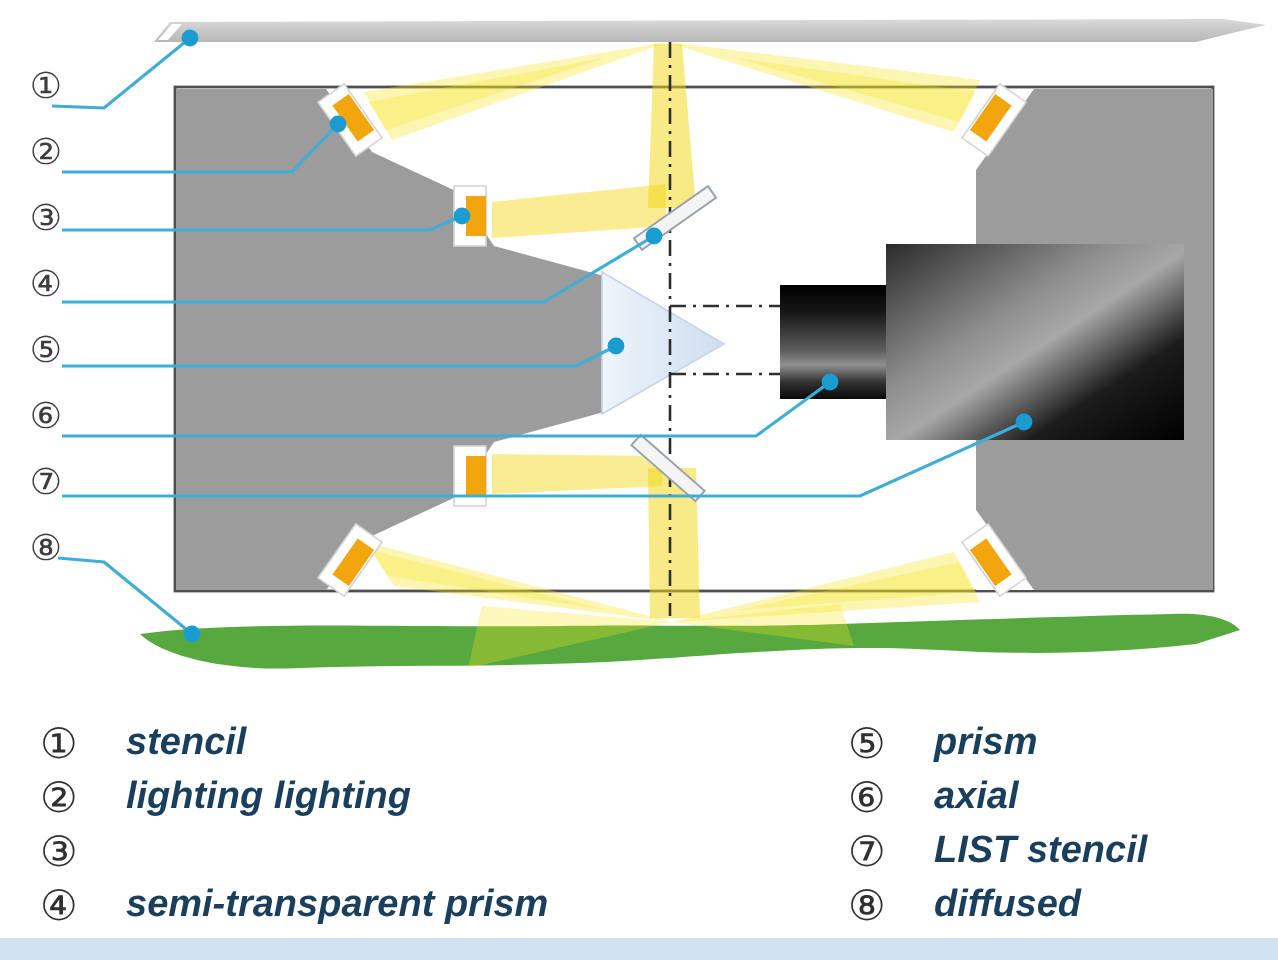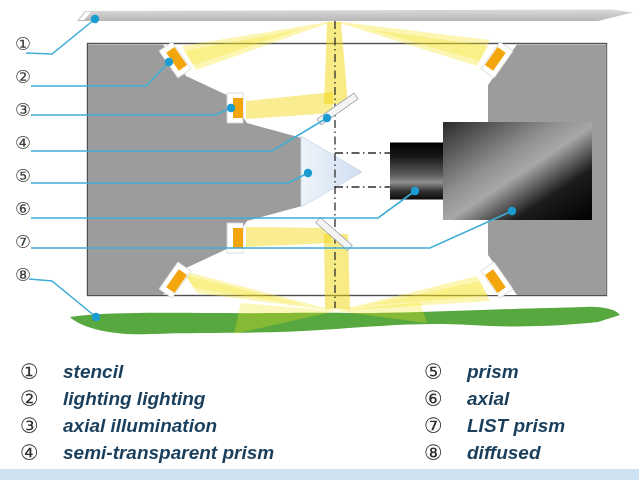--- a/index.html
+++ b/index.html
@@ -160,36 +160,35 @@
 <div class="legend-row" style="left:20px;top:359px">
   <span class="legend-num">①</span>
   <span class="legend-label">stencil</span>
 </div>
 <div class="legend-row" style="left:20px;top:386px">
   <span class="legend-num">②</span>
   <span class="legend-label">lighting lighting</span>
 </div>
 <div class="legend-row" style="left:20px;top:413px">
   <span class="legend-num">③</span>
-  <span class="legend-label">axial illumination</span>
 </div>
 <div class="legend-row" style="left:20px;top:440px">
   <span class="legend-num">④</span>
   <span class="legend-label">semi-transparent prism</span>
 </div>
 <div class="legend-row" style="left:424px;top:359px">
   <span class="legend-num">⑤</span>
   <span class="legend-label">prism</span>
 </div>
 <div class="legend-row" style="left:424px;top:386px">
   <span class="legend-num">⑥</span>
   <span class="legend-label">axial</span>
 </div>
 <div class="legend-row" style="left:424px;top:413px">
   <span class="legend-num">⑦</span>
-  <span class="legend-label">LIST prism</span>
+  <span class="legend-label">LIST stencil</span>
 </div>
 <div class="legend-row" style="left:424px;top:440px">
   <span class="legend-num">⑧</span>
   <span class="legend-label">diffused</span>
 </div>
 
 </div>
 
 </body></html>

